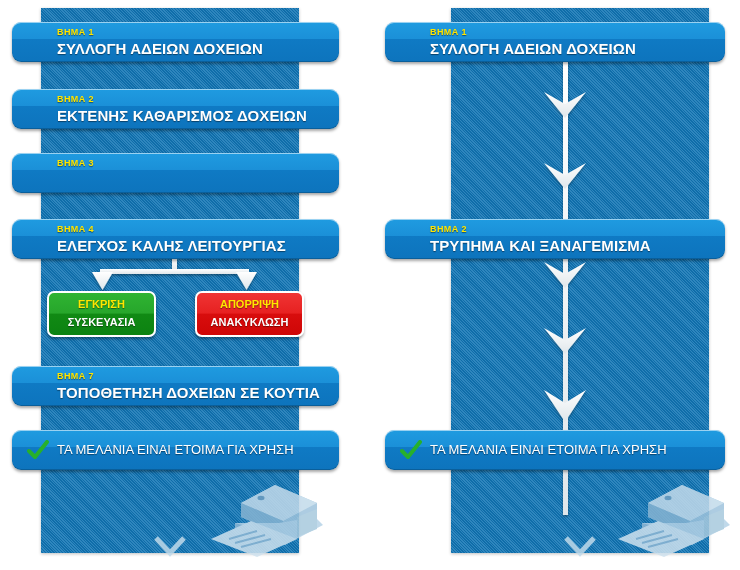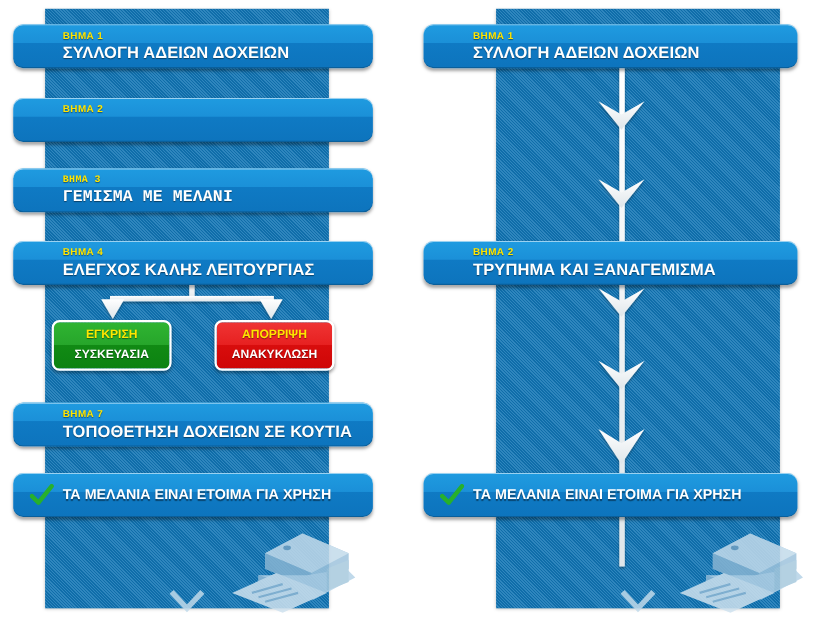--- a/index.html
+++ b/index.html
@@ -71,21 +71,21 @@
     text-shadow:0 1px 1px rgba(0,0,0,0.45);
     white-space:nowrap;
   }
 
   
   .bar.final .final-label{
     position:absolute;
     top:12px;left:45px;
     color:#ffffff;
     font-size:13px;
-    font-weight:bold;
+    font-weight:normal;
     text-shadow:0 1px 1px rgba(0,0,0,0.45);
     white-space:nowrap;
   }
   .check-icon{
     position:absolute;
     left:15px;top:10px;
     width:22px;height:22px;
   }
 
   
@@ -207,24 +207,24 @@
       <path d="M92 44 L112 36 L112 56 L92 64 Z" fill="#a8cade"></path>
     </g>
   </svg>
 
   <div class="bar left" style="top:22px;">
     <span class="step-no">ΒΗΜΑ 1</span>
     <span class="step-title">ΣΥΛΛΟΓΗ ΑΔΕΙΩΝ ΔΟΧΕΙΩΝ</span>
   </div>
   <div class="bar left" style="top:89px;">
     <span class="step-no">ΒΗΜΑ 2</span>
-  </div>
-  <div class="bar left" style="top:153px;font-family:Liberation Mono, monospace;">
+    <span class="step-title">ΕΚΤΕΝΗΣ ΚΑΘΑΡΙΣΜΟΣ ΔΟΧΕΙΩΝ</span>
+  </div>
+  <div class="bar left" style="top:153px;">
     <span class="step-no">ΒΗΜΑ 3</span>
-    <span class="step-title">ΓΕΜΙΣΜΑ ΜΕ ΜΕΛΑΝΙ</span>
   </div>
   <div class="bar left" style="top:219px;text-align:center;">
     <span class="step-no">ΒΗΜΑ 4</span>
     <span class="step-title">ΕΛΕΓΧΟΣ ΚΑΛΗΣ ΛΕΙΤΟΥΡΓΙΑΣ</span>
   </div>
   <div class="bar left" style="top:366px;">
     <span class="step-no">ΒΗΜΑ 7</span>
     <span class="step-title">ΤΟΠΟΘΕΤΗΣΗ ΔΟΧΕΙΩΝ ΣΕ ΚΟΥΤΙΑ</span>
   </div>
 

